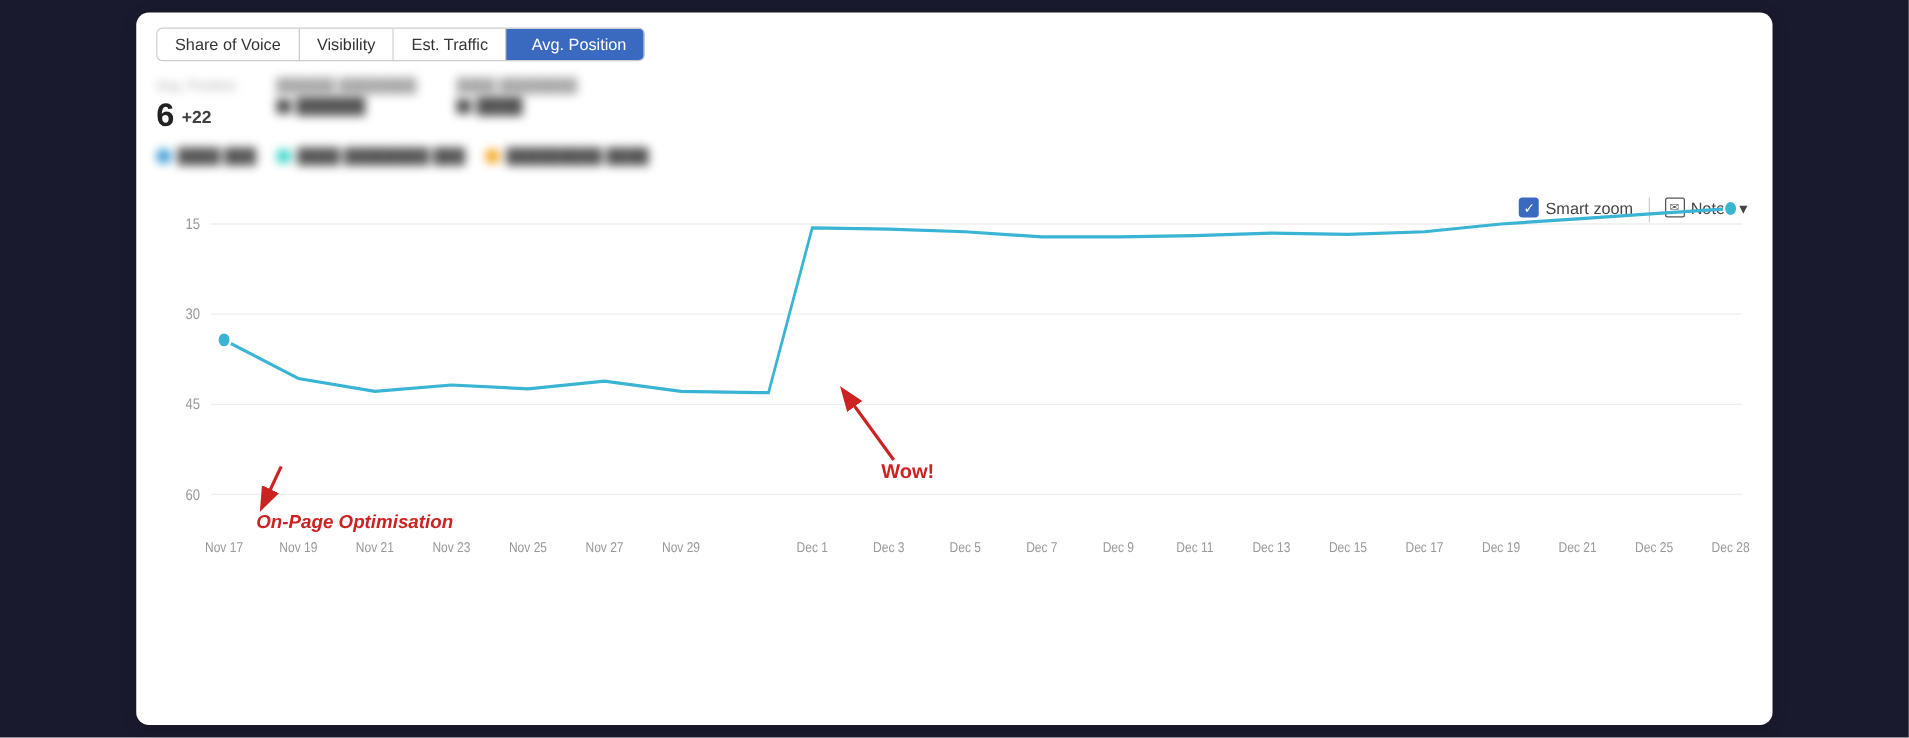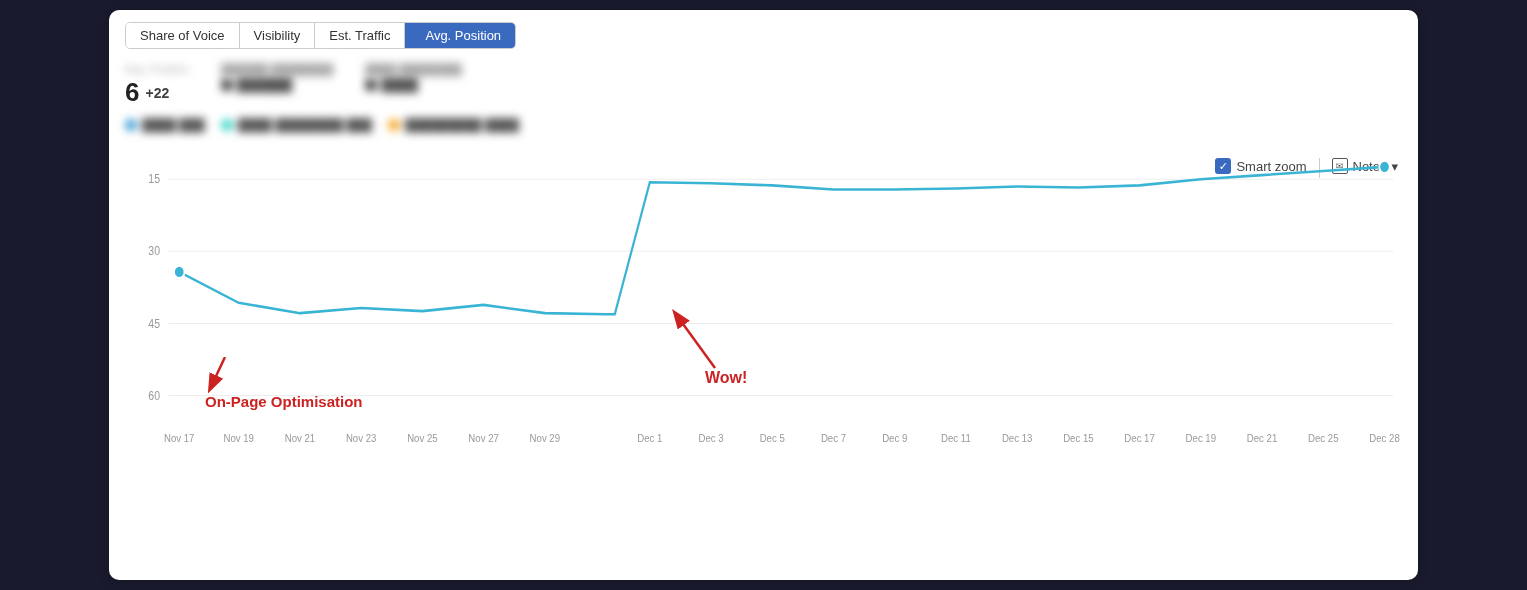--- a/index.html
+++ b/index.html
@@ -188,22 +188,23 @@
     
     .annotation {
       position: absolute;
       font-weight: 700;
       color: #cc2222;
       font-size: 14px;
       line-height: 1.3;
     }
     .annotation.on-page {
       left: 80px;
-      top: 254px;
+      top: 270px;
       font-size: 15px;
+      font-style: italic;
     }
     .annotation.niche-link {
       left: 155px;
       top: 155px;
       font-size: 14px;
       text-align: center;
     }
     .annotation.wow {
       left: 580px;
       top: 230px;

